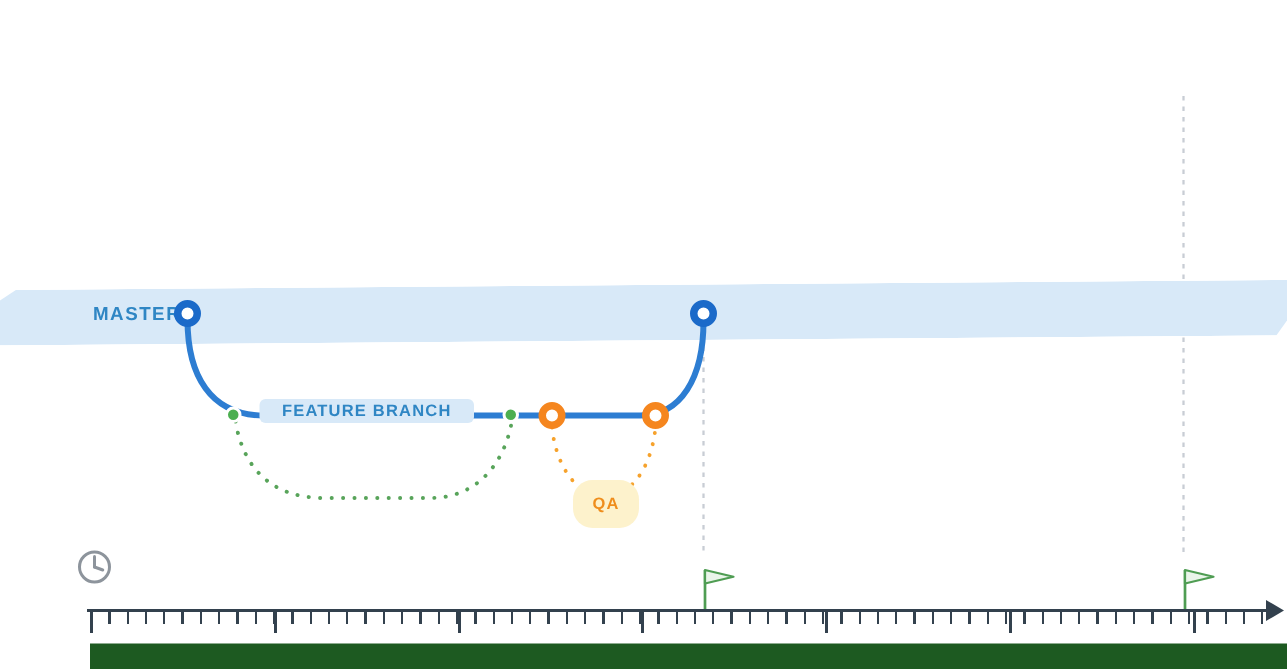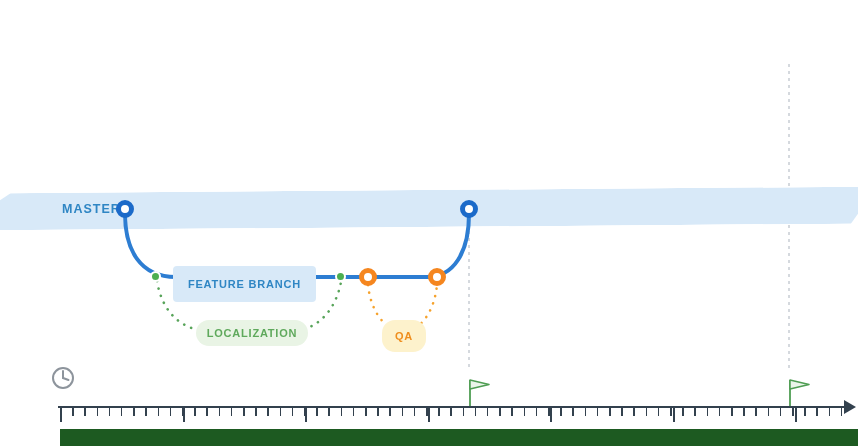--- a/index.html
+++ b/index.html
@@ -17,21 +17,21 @@
   svg.underlayer{position:absolute;left:0;top:0;z-index:0;}
   
   .master-label{
     position:absolute;left:62px;top:202px;z-index:3;
     font-size:12.5px;font-weight:700;letter-spacing:1px;color:#2f86c4;
   }
   .tag{
     position:absolute;z-index:3;display:flex;align-items:center;justify-content:center;
     font-weight:700;letter-spacing:.8px;
   }
-  .tag.feature{left:173px;top:266px;width:143px;height:36px;background:#d8e9f8;
+  .tag.feature{left:173px;top:266px;width:143px;height:16px;background:#d8e9f8;
     border-radius:4px;color:#2f86c4;font-size:11px;}
   .tag.localization{left:196px;top:320px;width:112px;height:26px;background:#e9f4e5;
     border-radius:13px;color:#5fa95c;font-size:11px;}
   .tag.qa{left:382px;top:320px;width:44px;height:32px;background:#fdf2cc;
     border-radius:13px;color:#ef8e1d;font-size:11px;}
   
   .node{
     position:absolute;width:8px;height:8px;border-radius:50%;
     background:#fff;z-index:4;
   }
@@ -90,21 +90,20 @@
     <g>
       <path d="M790 407 L790 380" stroke="#4f9d53" stroke-width="1.8"></path>
       <path d="M790 380 L809 384.5 L790 389 Z" fill="#eaf5ea" stroke="#4f9d53" stroke-width="1.5" stroke-linejoin="round"></path>
     </g>
   </svg>
 
   <div class="master-label">MASTER</div>
 
   <div class="tag feature">FEATURE BRANCH</div>
 
-  <div class="tag localization">LOCALIZATION</div>
 
   <div class="tag qa">QA</div>
 
   <div class="node blue m1"></div>
   <div class="node blue m2"></div>
   <div class="node orange o1"></div>
   <div class="node orange o2"></div>
   <div class="dot-green g1"></div>
   <div class="dot-green g2"></div>
 

